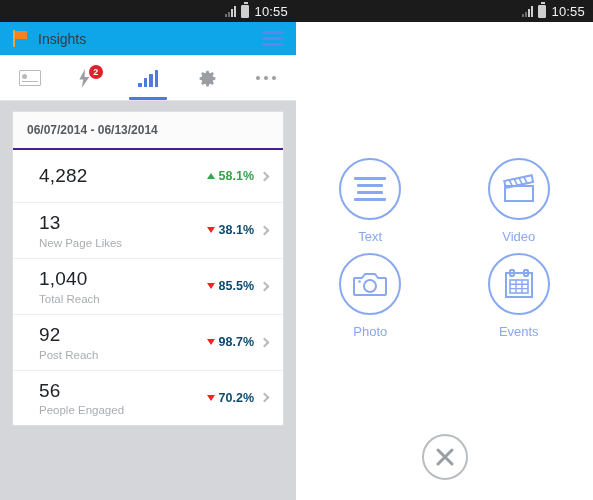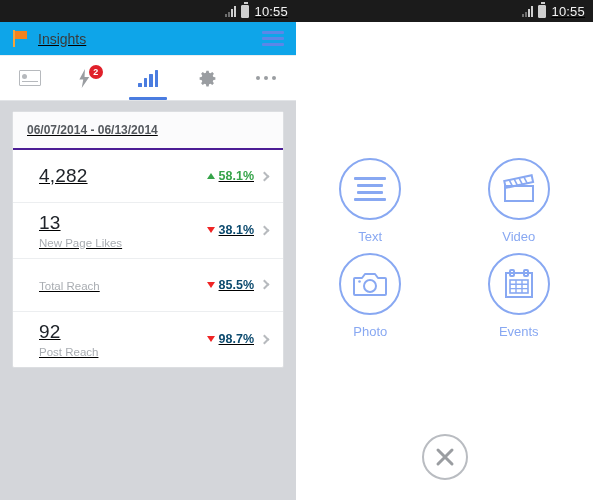--- a/index.html
+++ b/index.html
@@ -2,21 +2,21 @@
 <html><head>
 <meta charset="utf-8">
 <style>
   * { box-sizing: border-box; margin: 0; padding: 0; }
   html, body {
     width: 593px; height: 500px;
     font-family: "Liberation Sans", sans-serif;
     background: #ffffff;
     overflow: hidden;
   }
-  .screens { display: flex; width: 593px; height: 376px; text-decoration: underline; }
+  .screens { display: flex; width: 593px; height: 376px; }
 
   
   .phone-left { width: 296px; height: 500px; background: #d4d6da; position: relative; }
   .phone-right { width: 297px; height: 500px; background: #ffffff; position: relative; }
 
   .statusbar {
     height: 22px; background: #1b1b1b; display: flex;
     align-items: center; justify-content: flex-end; padding-right: 8px; gap: 5px;
   }
   .sb-signal { display: flex; align-items: flex-end; gap: 1px; height: 11px; }
@@ -231,20 +231,21 @@
             <div class="delta down">
               <span class="tri"></span>
               <span>38.1%</span>
             </div>
             <div class="chev"></div>
           </div>
         </div>
 
         <div class="stat-row">
           <div class="stat-left">
+            <div class="stat-value">1,040</div>
             <div class="stat-label">Total Reach</div>
           </div>
           <div class="stat-right">
             <div class="delta down">
               <span class="tri"></span>
               <span>85.5%</span>
             </div>
             <div class="chev"></div>
           </div>
         </div>
@@ -256,20 +257,33 @@
           </div>
           <div class="stat-right">
             <div class="delta down">
               <span class="tri"></span>
               <span>98.7%</span>
             </div>
             <div class="chev"></div>
           </div>
         </div>
 
+        <div class="stat-row">
+          <div class="stat-left">
+            <div class="stat-value">56</div>
+            <div class="stat-label">People Engaged</div>
+          </div>
+          <div class="stat-right">
+            <div class="delta down">
+              <span class="tri"></span>
+              <span>70.2%</span>
+            </div>
+            <div class="chev"></div>
+          </div>
+        </div>
 
       </div>
     </div>
   </div>
 
   <div class="phone-right">
 
     <div class="statusbar">
       <div class="sb-signal">
           <i></i>

